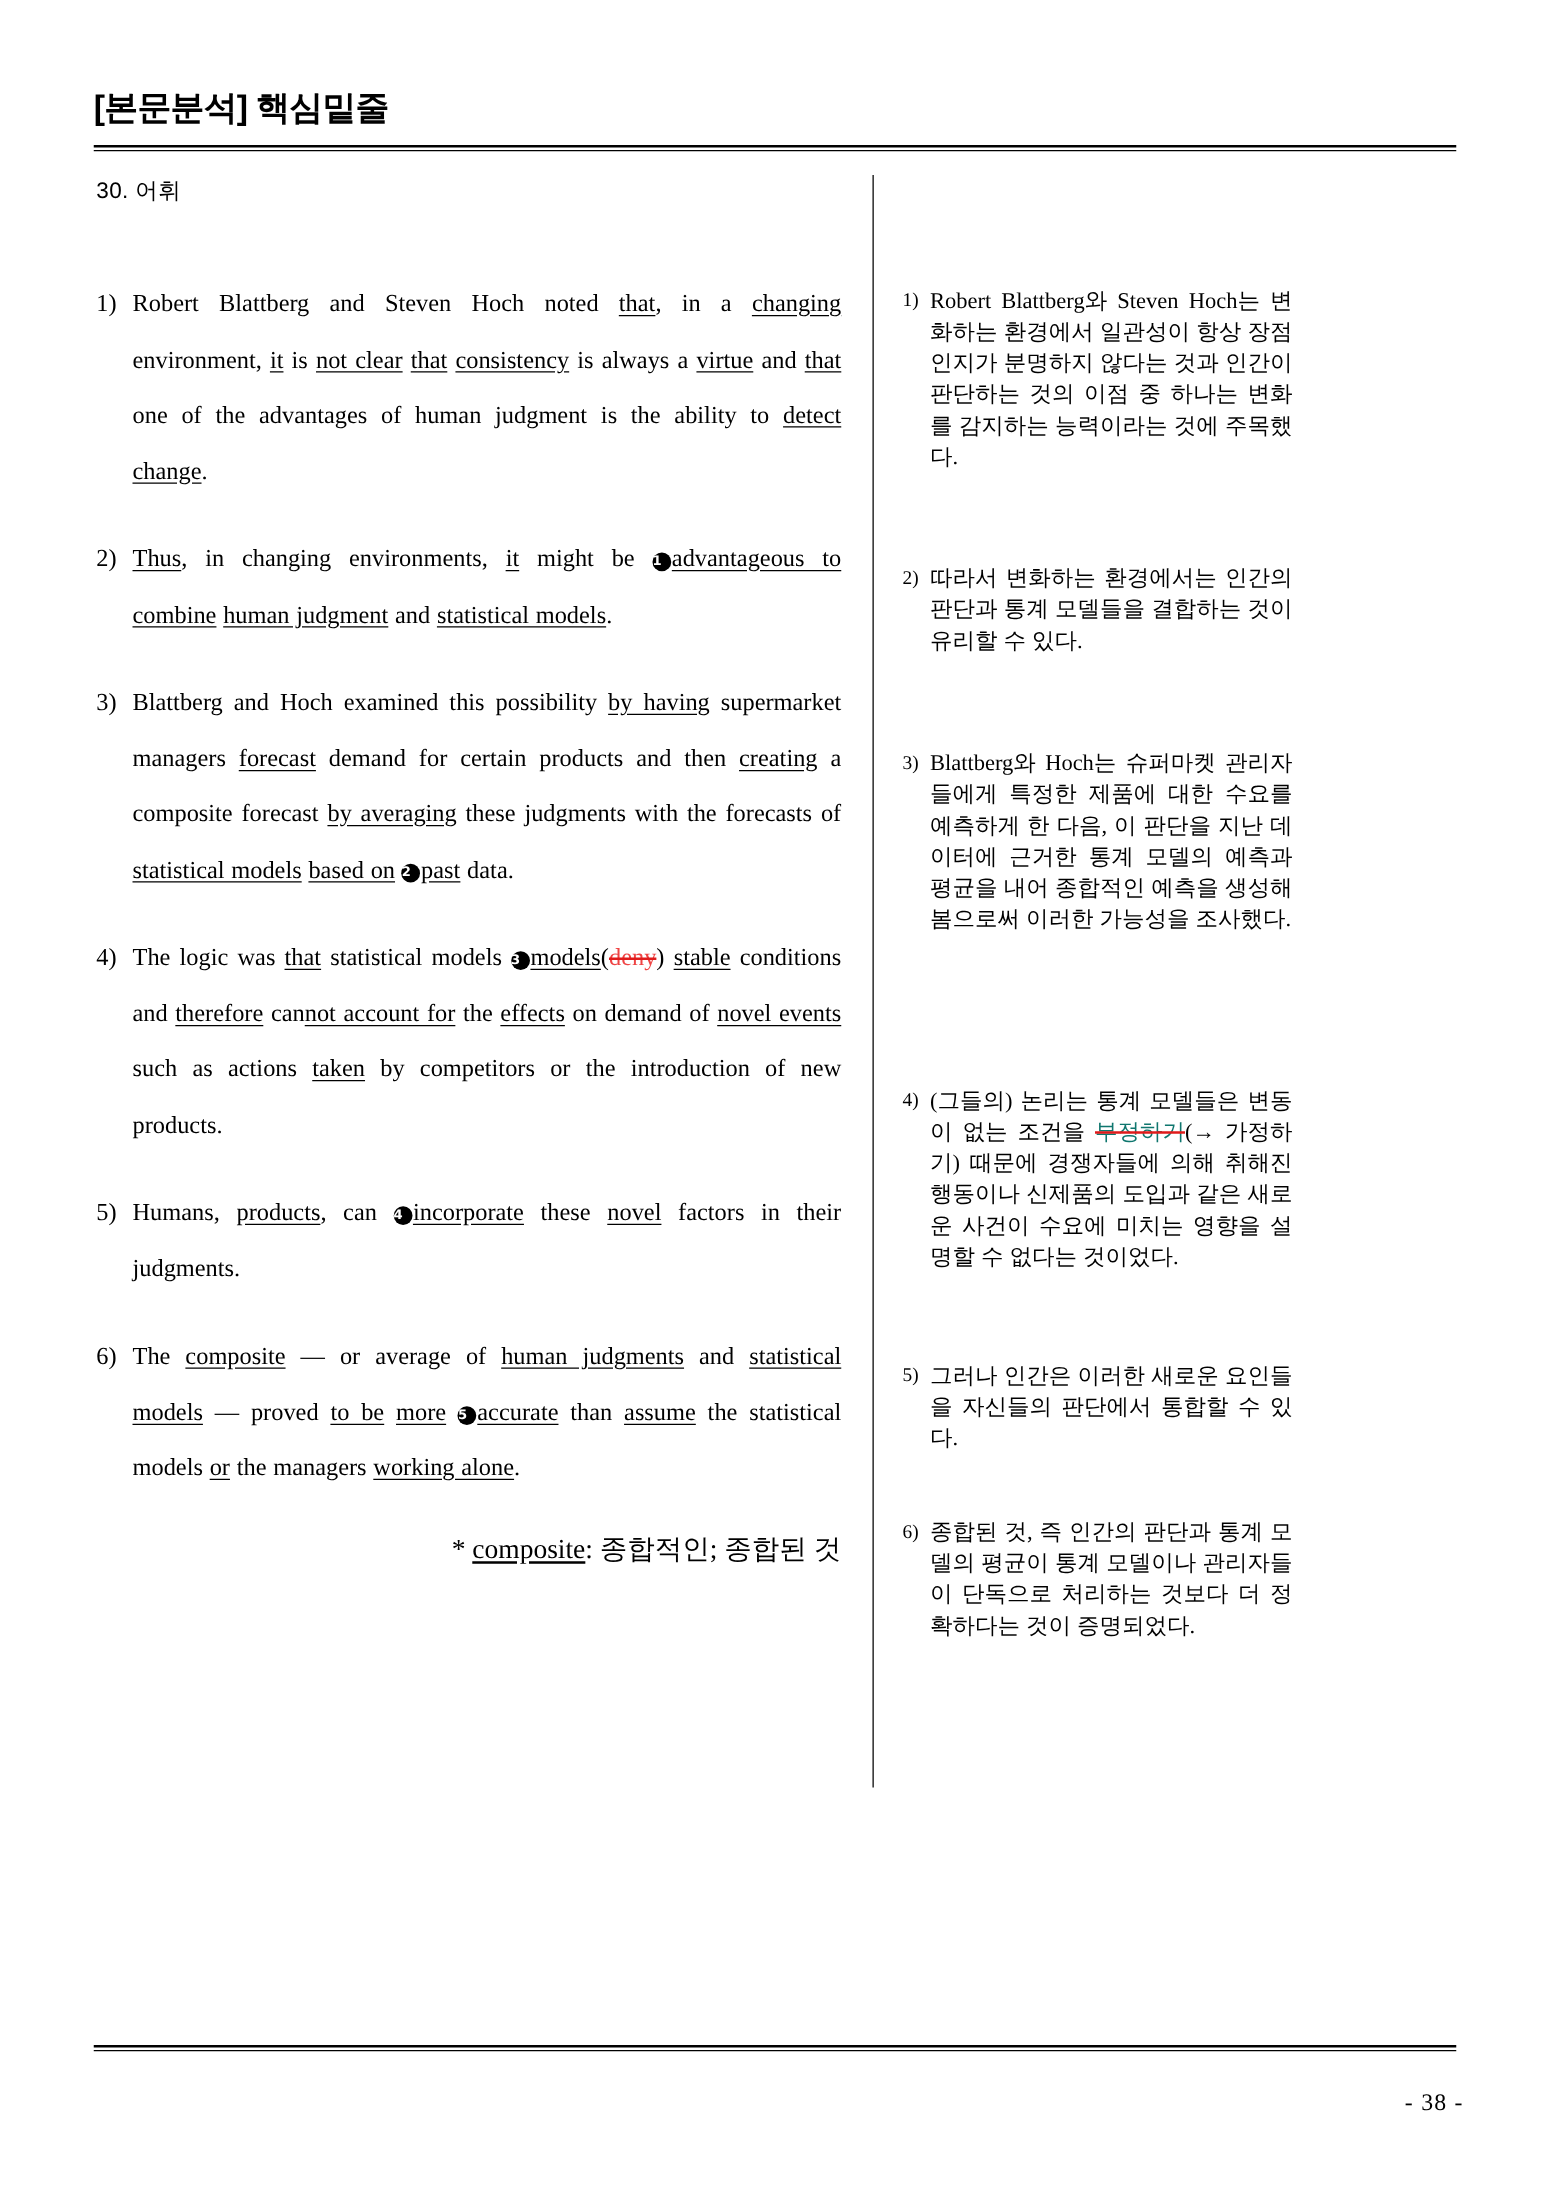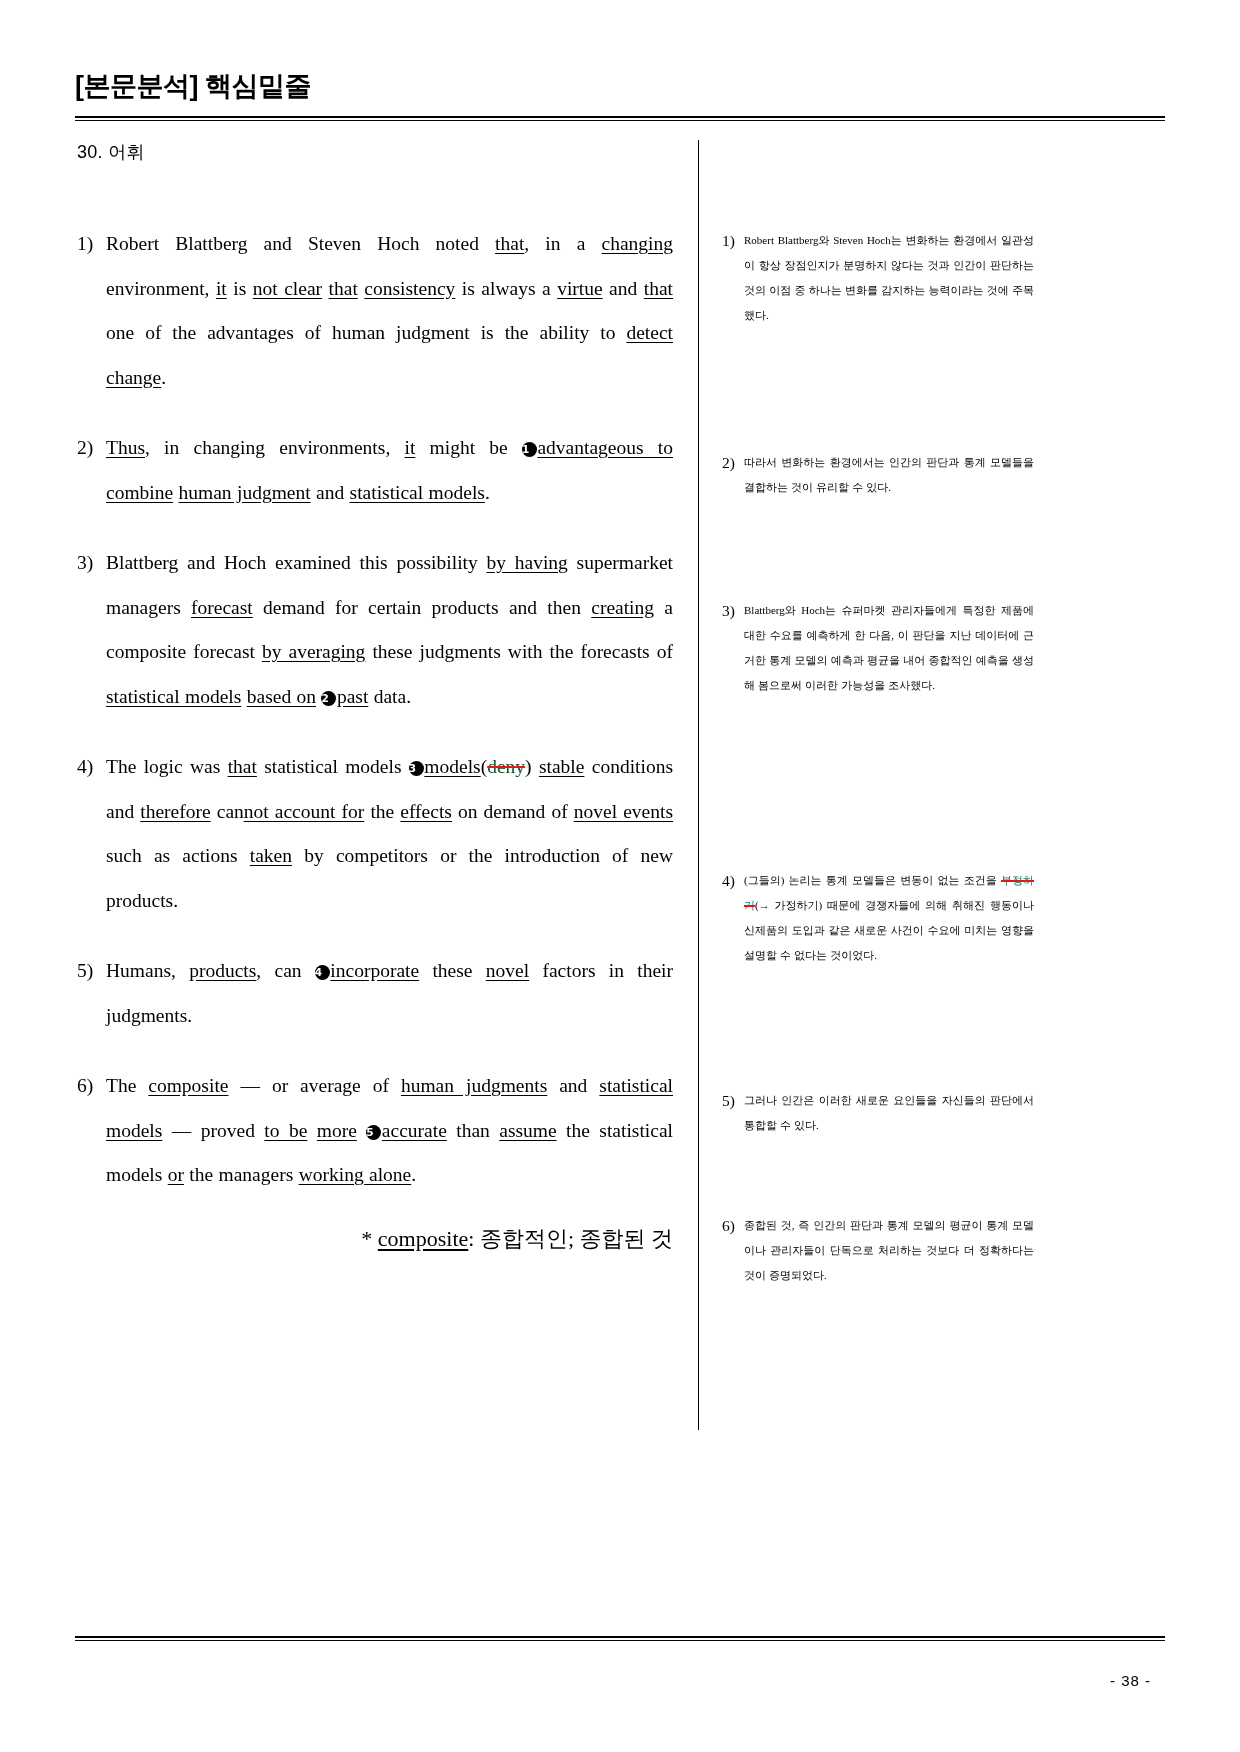--- a/index.html
+++ b/index.html
@@ -68,24 +68,24 @@
     top: 1636px;
     width: 1090px;
     height: 5px;
     border-top: 2px solid #000;
     border-bottom: 1px solid #000;
     box-sizing: border-box;
   }
 
   .page-number {
     position: absolute;
-    right: 89px;
+    right: 69px;
     top: 1672px;
-    font-family: Liberation Sans, sans-serif;
-    font-size: 15px;
+    font-family: Liberation Serif, serif;
+    font-size: 19px;
     letter-spacing: 1px;
     white-space: nowrap;
   }
 
   
   .qtitle {
     position: absolute;
     left: 77px;
     top: 140px;
     font-family: "Liberation Sans", "DejaVu Sans", sans-serif;
@@ -143,21 +143,21 @@
     color: #fff;
     font-family: "DejaVu Sans", sans-serif;
     font-size: 10.5px;
     line-height: 15px;
     text-align: center;
     vertical-align: 1px;
     margin-right: 0.5px;
     font-weight: bold;
   }
   .strike-red {
-    color: #14532d;
+    color: #ef4444;
     text-decoration: line-through;
     text-decoration-color: #e01b1b;
     text-decoration-thickness: 1.6px;
   }
 
   .footnote {
     font-size: 22px;
     text-align: right;
     line-height: 30px;
   }
@@ -177,21 +177,21 @@
     width: 312px;
   }
   .ko-num {
     flex: 0 0 auto;
     width: 22px;
     font-size: 15.5px;
     line-height: 25px;
   }
   .ko-body {
     flex: 1 1 auto;
-    font-size: 11px;
+    font-size: 18px;
     line-height: 25px;
     text-align: justify;
     text-align-last: left;
     word-spacing: 0.3px;
   }
   .ko-strike {
     color: #0f766e;
     text-decoration: line-through;
     text-decoration-color: #e01b1b;
     text-decoration-thickness: 1.5px;

